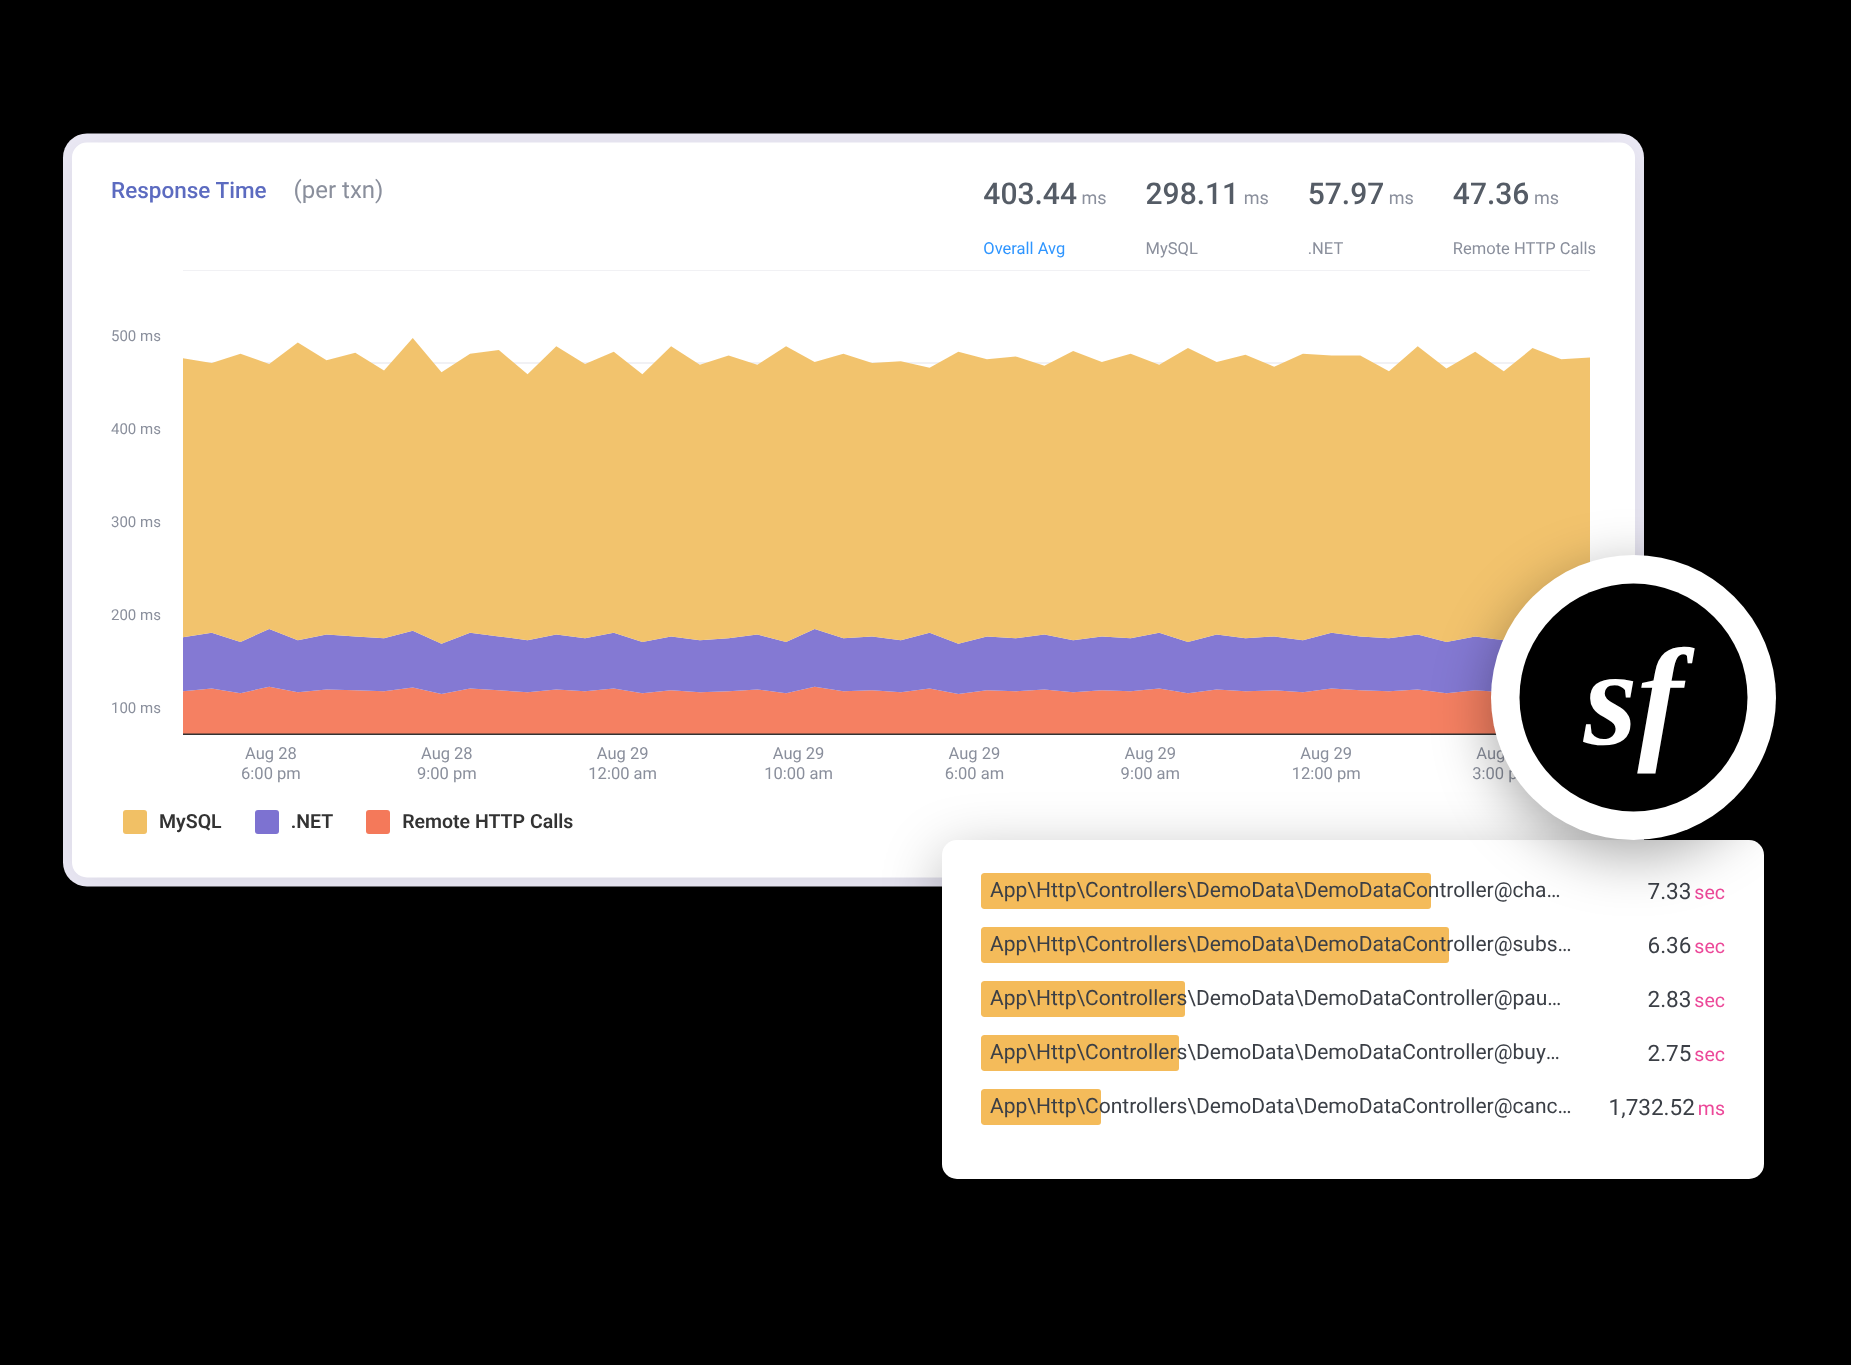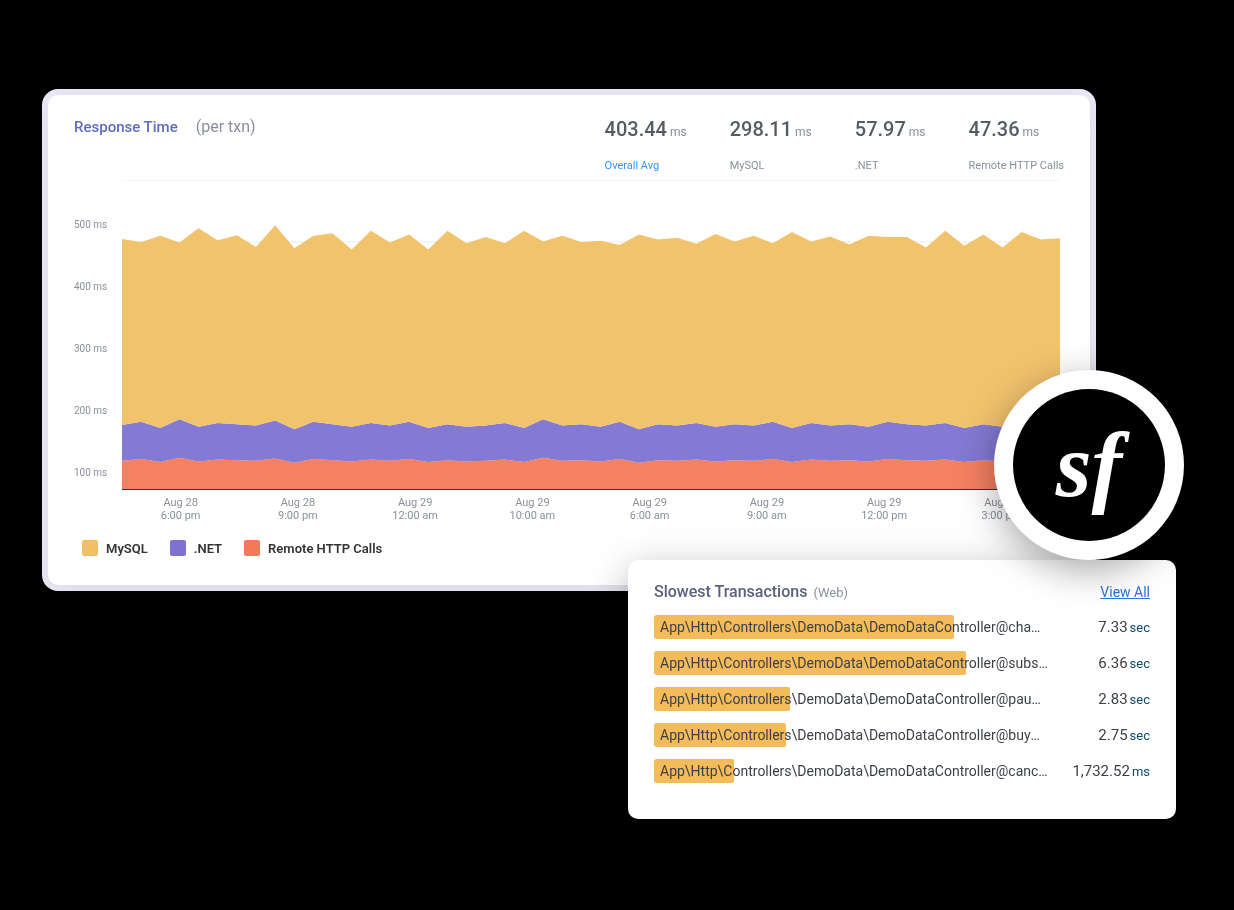--- a/index.html
+++ b/index.html
@@ -24,21 +24,21 @@
   }
   .chart-header {
     display: flex;
     align-items: flex-start;
     justify-content: space-between;
     margin-bottom: 8px;
   }
   .chart-title-block { display: flex; align-items: baseline; gap: 18px; }
   .chart-title { color: #5c6bc0; font-size: 15px; font-weight: 500; }
   .chart-subtitle { color: #8a8f9c; font-size: 16px; }
-  .metrics { display: flex; gap: 43px; }
+  .metrics { display: flex; gap: 26px; }
   .metric { min-width: 56px; }
   .metric-val { font-size: 20px; color: #555c66; font-weight: 500; display: inline-block; }
   .metric-unit { font-size: 12px; color: #8a8f9c; margin-left: 3px; }
   .metric-label { font-size: 11px; color: #8a8f9c; margin-top: 18px; }
   .metric-label.accent { color: #2e95ff; }
   .chart-area {
     position: relative;
     height: 310px;
     margin-top: 6px;
   }
@@ -114,21 +114,21 @@
   }
   .trans-name .hl {
     position: absolute;
     left: 0; top: 0; bottom: 0;
     background: #f4bb5a;
     z-index: 0;
     border-radius: 2px;
   }
   .trans-name .txt { position: relative; z-index: 1; }
   .trans-val { color: #3b3f46; font-size: 15px; white-space: nowrap; text-align: right; min-width: 86px;}
-  .trans-unit { color: #0c4a6e; font-size: 13px; margin-left: 2px; }
+  .trans-unit { color: #ec4899; font-size: 13px; margin-left: 2px; }
 
   .logo-badge {
     position: absolute;
     left: 994px; top: 370px;
     width: 190px; height: 190px;
     background: #fff;
     border-radius: 50%;
     box-shadow: 0 10px 38px rgba(0,0,0,0.35);
     display: flex; align-items: center; justify-content: center;
   }
@@ -219,27 +219,20 @@
         <span>.NET</span>
       </div>
       <div class="legend-item">
         <span class="swatch" style="background:#f4795a"></span>
         <span>Remote HTTP Calls</span>
       </div>
     </div>
 </div>
 
 <div class="trans-card">
-  <div class="trans-header">
-    <div class="trans-title-block">
-      <span class="trans-title">Slowest Transactions</span>
-      <span class="trans-sub">(Web)</span>
-    </div>
-    <span class="view-all">View All</span>
-  </div>
   <div id="trans-rows">
       <div class="trans-row">
         <div class="trans-name"><span class="hl" style="width:75%"></span><span class="txt">App\Http\Controllers\DemoData\DemoDataController@changeD…</span></div>
         <div class="trans-val">7.33<span class="trans-unit">sec</span></div>
       </div>
       <div class="trans-row">
         <div class="trans-name"><span class="hl" style="width:78%"></span><span class="txt">App\Http\Controllers\DemoData\DemoDataController@subscrib…</span></div>
         <div class="trans-val">6.36<span class="trans-unit">sec</span></div>
       </div>
       <div class="trans-row">

